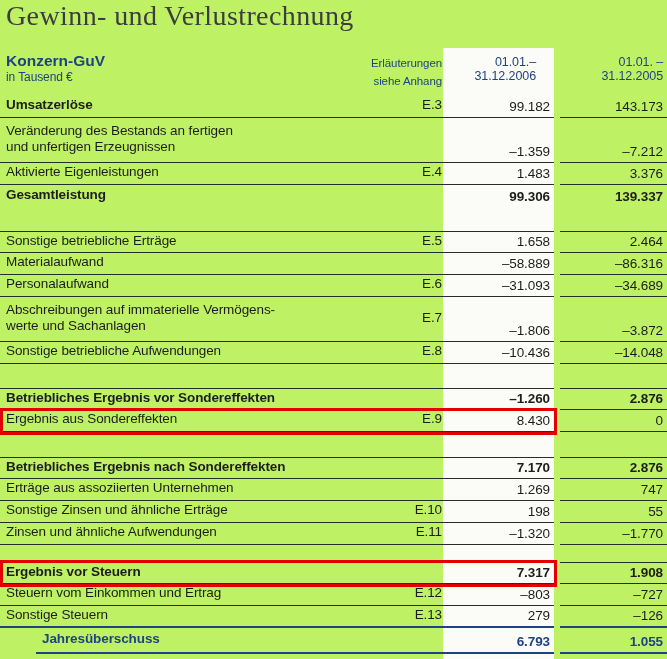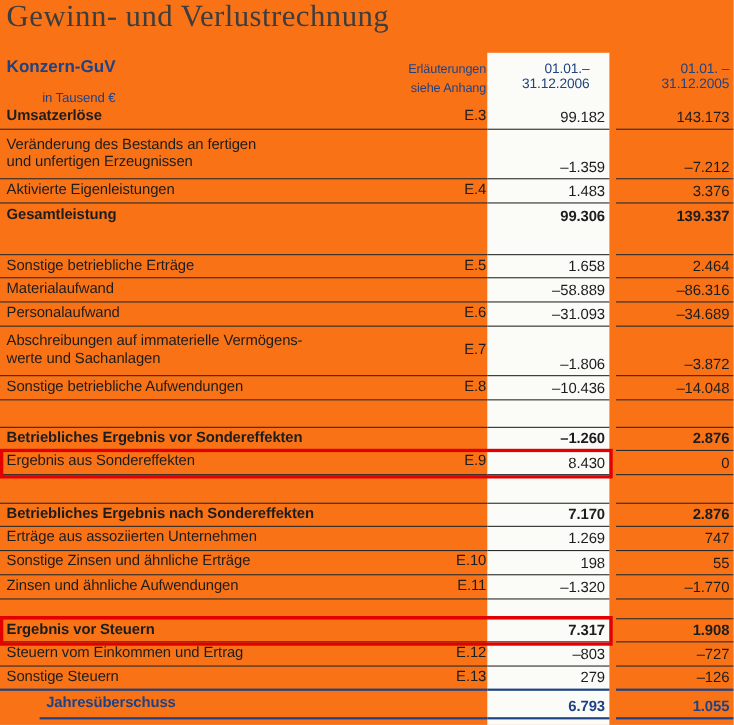--- a/index.html
+++ b/index.html
@@ -1,37 +1,37 @@
 <!DOCTYPE html>
 <html><head>
 <meta charset="utf-8">
 <style>
   html,body { margin:0; padding:0; background:#d7d7d7; }
   .page {
     position:relative; width:667px; height:659px; overflow:hidden;
-    background:#f97316; color:#1d1d1d;
+    background:#bef264; color:#1d1d1d;
     font-family:"Liberation Sans","DejaVu Sans",sans-serif;
     font-size:13.5px; letter-spacing:-0.1px;
   }
   .title {
     position:absolute; top:0px; left:6px; margin:0;
     font-family:"Liberation Serif","DejaVu Serif",serif;
     font-size:28px; font-weight:400; color:#3d3d3d; letter-spacing:0.4px;
   }
   .whiteband {
     position:absolute; left:443px; top:48px; width:111px; height:611px;
     background:#fbfbf7;
   }
   .guv-table { position:absolute; left:0; top:48px; width:667px; }
 
   
   .thead { display:flex; height:48px; color:#1e4283; }
   .th-left { flex:1; display:flex; justify-content:space-between; padding:4px 1px 0 6px; }
   .kz-name { font-size:15.5px; font-weight:700; letter-spacing:0; }
-  .kz-unit { font-size:12px; margin-top:12px;text-align:right; }
+  .kz-unit { font-size:12px; margin-top:0; }
   .th-notes { text-align:right; font-size:11.5px; line-height:1.55; padding-top:3px; }
   .th-v06 { width:111px; text-align:right; padding:7px 18px 0 0; font-size:12.5px; box-sizing:border-box; }
   .th-gapcol { width:6px; }
   .th-v05 { width:107px; text-align:right; padding:7px 4px 0 0; font-size:12.5px; box-sizing:border-box; }
 
   
   .row { display:flex; height:22px; position:relative; align-items:stretch; }
   .row.twoline { height:45px; }
   .row.tall { height:26px;padding-left:36px; }
   .c-label {

